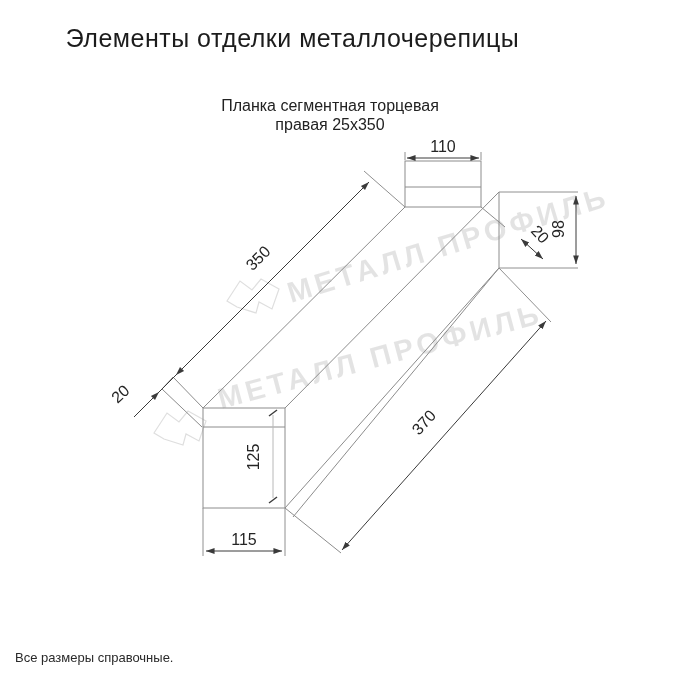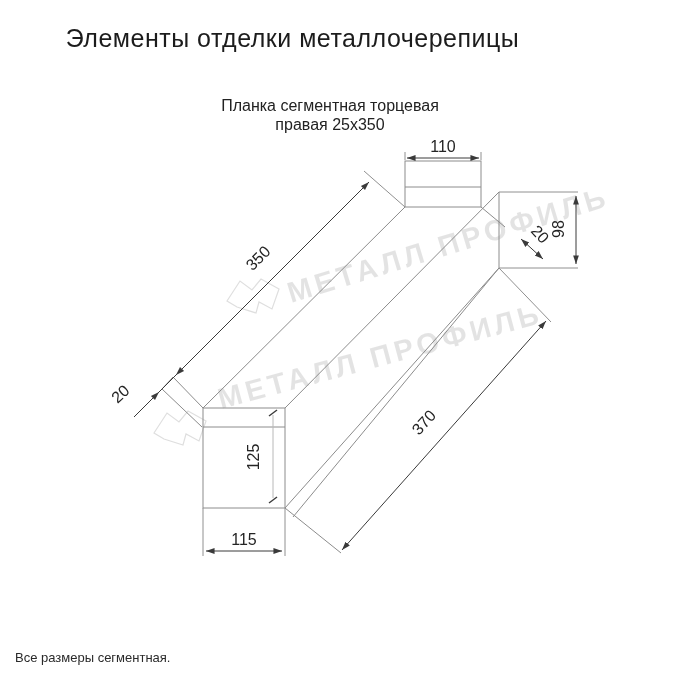--- a/index.html
+++ b/index.html
@@ -122,14 +122,14 @@
 
   <g>
     <line class="ext" x1="203" y1="508" x2="203" y2="556"></line>
     <line class="ext" x1="285" y1="508" x2="285" y2="556"></line>
     <line class="dim" x1="206" y1="551" x2="282" y2="551" marker-start="url(#arr)" marker-end="url(#arr)"></line>
     <text class="dimtxt" text-anchor="middle" x="244" y="545">115</text>
   </g>
 </svg>
 
 <div class="footer">
-  <div>Все размеры сегментная.</div>
+  <div>Все размеры справочные.</div>
 </div>
 
 </body></html>

